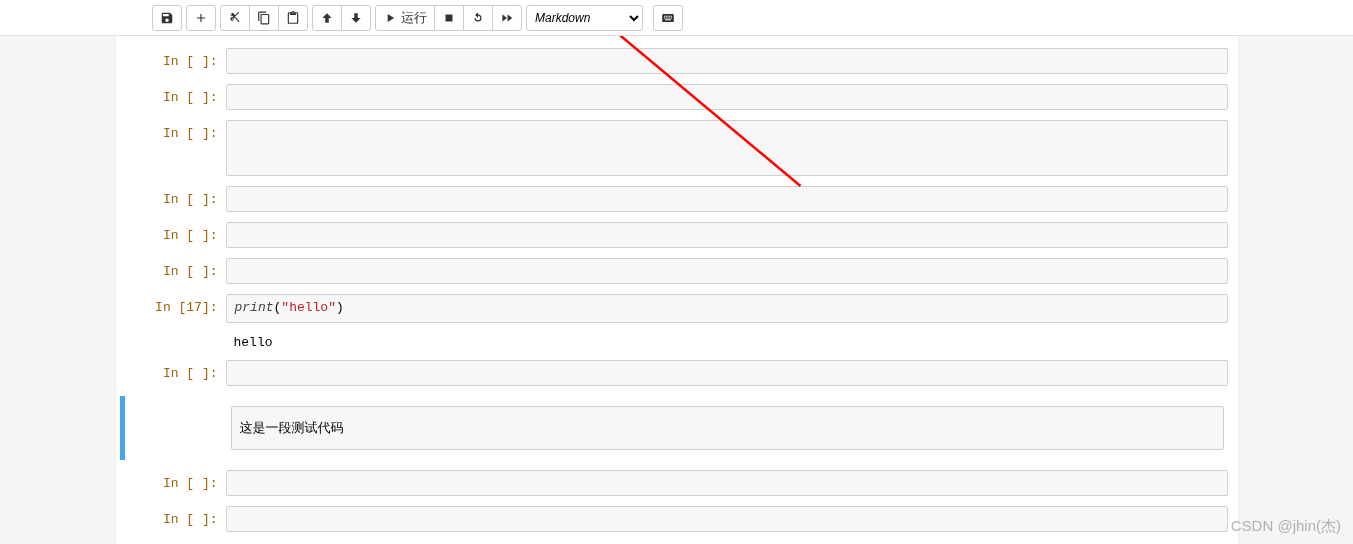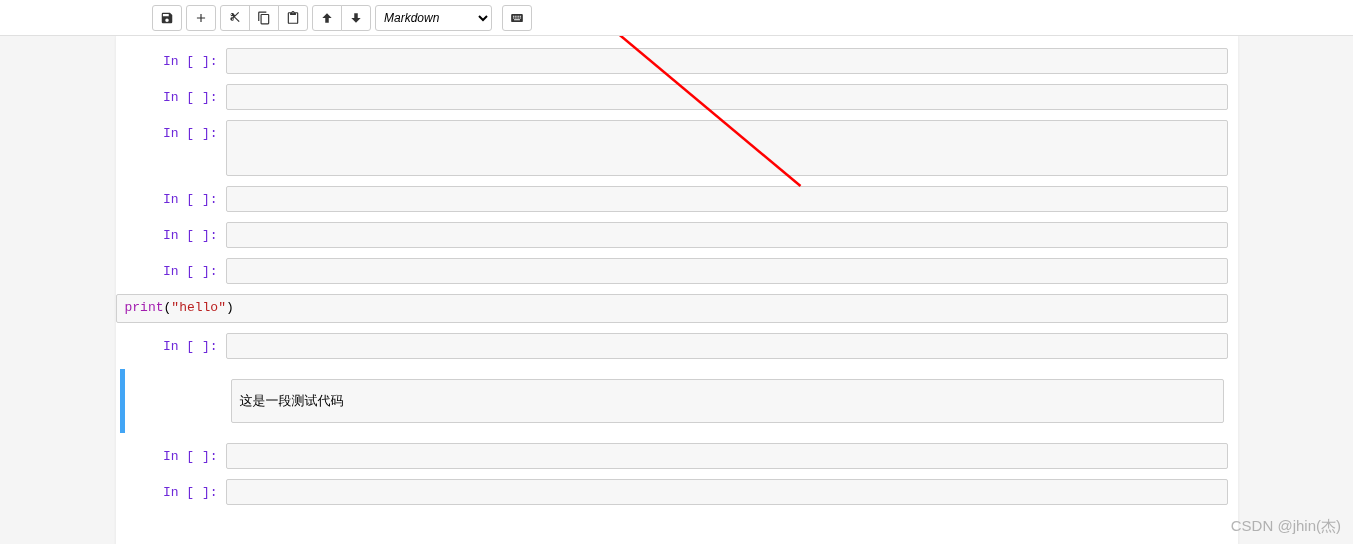--- a/index.html
+++ b/index.html
@@ -75,21 +75,21 @@
       position: relative;
     }
     .cell.tall .input-area { min-height: 56px; }
     .prompt {
       width: 110px;
       flex: 0 0 110px;
       text-align: right;
       padding: 6px 8px 0 0;
       font-family: "Courier New", monospace;
       font-size: 13px;
-      color: #6d28d9;
+      color: #a16207;
       white-space: pre;
     }
     .input-area {
       flex: 1;
       border: 1px solid #cfcfcf;
       background: #f7f7f7;
       border-radius: 2px;
       min-height: 26px;
       padding: 5px 8px;
       font-family: "Courier New", monospace;
@@ -100,21 +100,21 @@
     .output-row {
       padding-left: 110px;
       margin-top: 4px;
     }
     .output-row .out-text {
       font-family: "Courier New", monospace;
       font-size: 13px;
       padding: 4px 8px;
       color: #000;
     }
-    .code-kw { color: #a21caf; }
+    .code-kw { color: #404040; font-style: italic; }
     .code-str { color: #ba2121; }
     .code-punc { color: #000; }
     .md-cell {
       border-left: 5px solid #42A5F5;
       margin: 6px 8px 6px 4px;
       padding: 10px 0 10px 14px;
       display: flex;
       background: #fff;
     }
     .md-cell .prompt-pad {
@@ -188,20 +188,43 @@
     </div>
     <div class="btn-group">
       <button class="tb-btn">
         <svg viewBox="0 0 24 24">
             <path d="M12 4l-8 8h5v8h6v-8h5z"></path>
           </svg>
       </button>
       <button class="tb-btn">
         <svg viewBox="0 0 24 24">
             <path d="M12 20l8-8h-5V4h-6v8H4z"></path>
+          </svg>
+      </button>
+    </div>
+    <div class="btn-group">
+      <button class="tb-btn">
+        <svg viewBox="0 0 24 24">
+            <path d="M8 5v14l11-7z"></path>
+          </svg>
+        <span class="lbl">运行</span>
+      </button>
+      <button class="tb-btn">
+        <svg viewBox="0 0 24 24">
+            <path d="M6 6h12v12H6z"></path>
+          </svg>
+      </button>
+      <button class="tb-btn">
+        <svg viewBox="0 0 24 24">
+            <path d="M12 6V2L7 7l5 5V8a4 4 0 1 1-4 4H6a6 6 0 1 0 6-6z"></path>
+          </svg>
+      </button>
+      <button class="tb-btn">
+        <svg viewBox="0 0 24 24">
+            <path d="M4 18l8-6-8-6v12zm9-12v12l8-6-8-6z"></path>
           </svg>
       </button>
     </div>
     <select class="tb-select"><option>代码</option><option selected="">Markdown</option><option>原生 NBConvert</option><option>标题</option></select>
     <div class="btn-group" style="margin-left:6px;">
       <button class="tb-btn solo">
         <svg viewBox="0 0 24 24">
             <path d="M20 5H4a2 2 0 0 0-2 2v10a2 2 0 0 0 2 2h16a2 2 0 0 0 2-2V7a2 2 0 0 0-2-2zM5 8h2v2H5V8zm0 3h2v2H5v-2zm3-3h2v2H8V8zm0 3h2v2H8v-2zm3-3h2v2h-2V8zm0 3h2v2h-2v-2zm3-3h2v2h-2V8zm0 3h2v2h-2v-2zm3-3h2v2h-2V8zm0 3h2v2h-2v-2zM7 14h10v2H7v-2z"></path>
           </svg>
       </button>
@@ -235,21 +258,25 @@
       </div>
       <div class="cell">
         <div class="prompt">In [ ]:</div>
         <div class="input-area"></div>
       </div>
       <div class="cell">
         <div class="prompt">In [ ]:</div>
         <div class="input-area"></div>
       </div>
       <div class="cell">
+        <div class="prompt">In [17]:</div>
         <div class="input-area"><span class="code-kw">print</span><span class="code-punc">(</span><span class="code-str">"hello"</span><span class="code-punc">)</span></div>
+      </div>
+      <div class="output-row">
+        <div class="out-text">hello</div>
       </div>
       <div class="cell">
         <div class="prompt">In [ ]:</div>
         <div class="input-area"></div>
       </div>
       <div class="md-cell">
         <div class="prompt-pad"></div>
         <div class="md-input">这是一段测试代码</div>
       </div>
       <div class="cell">

